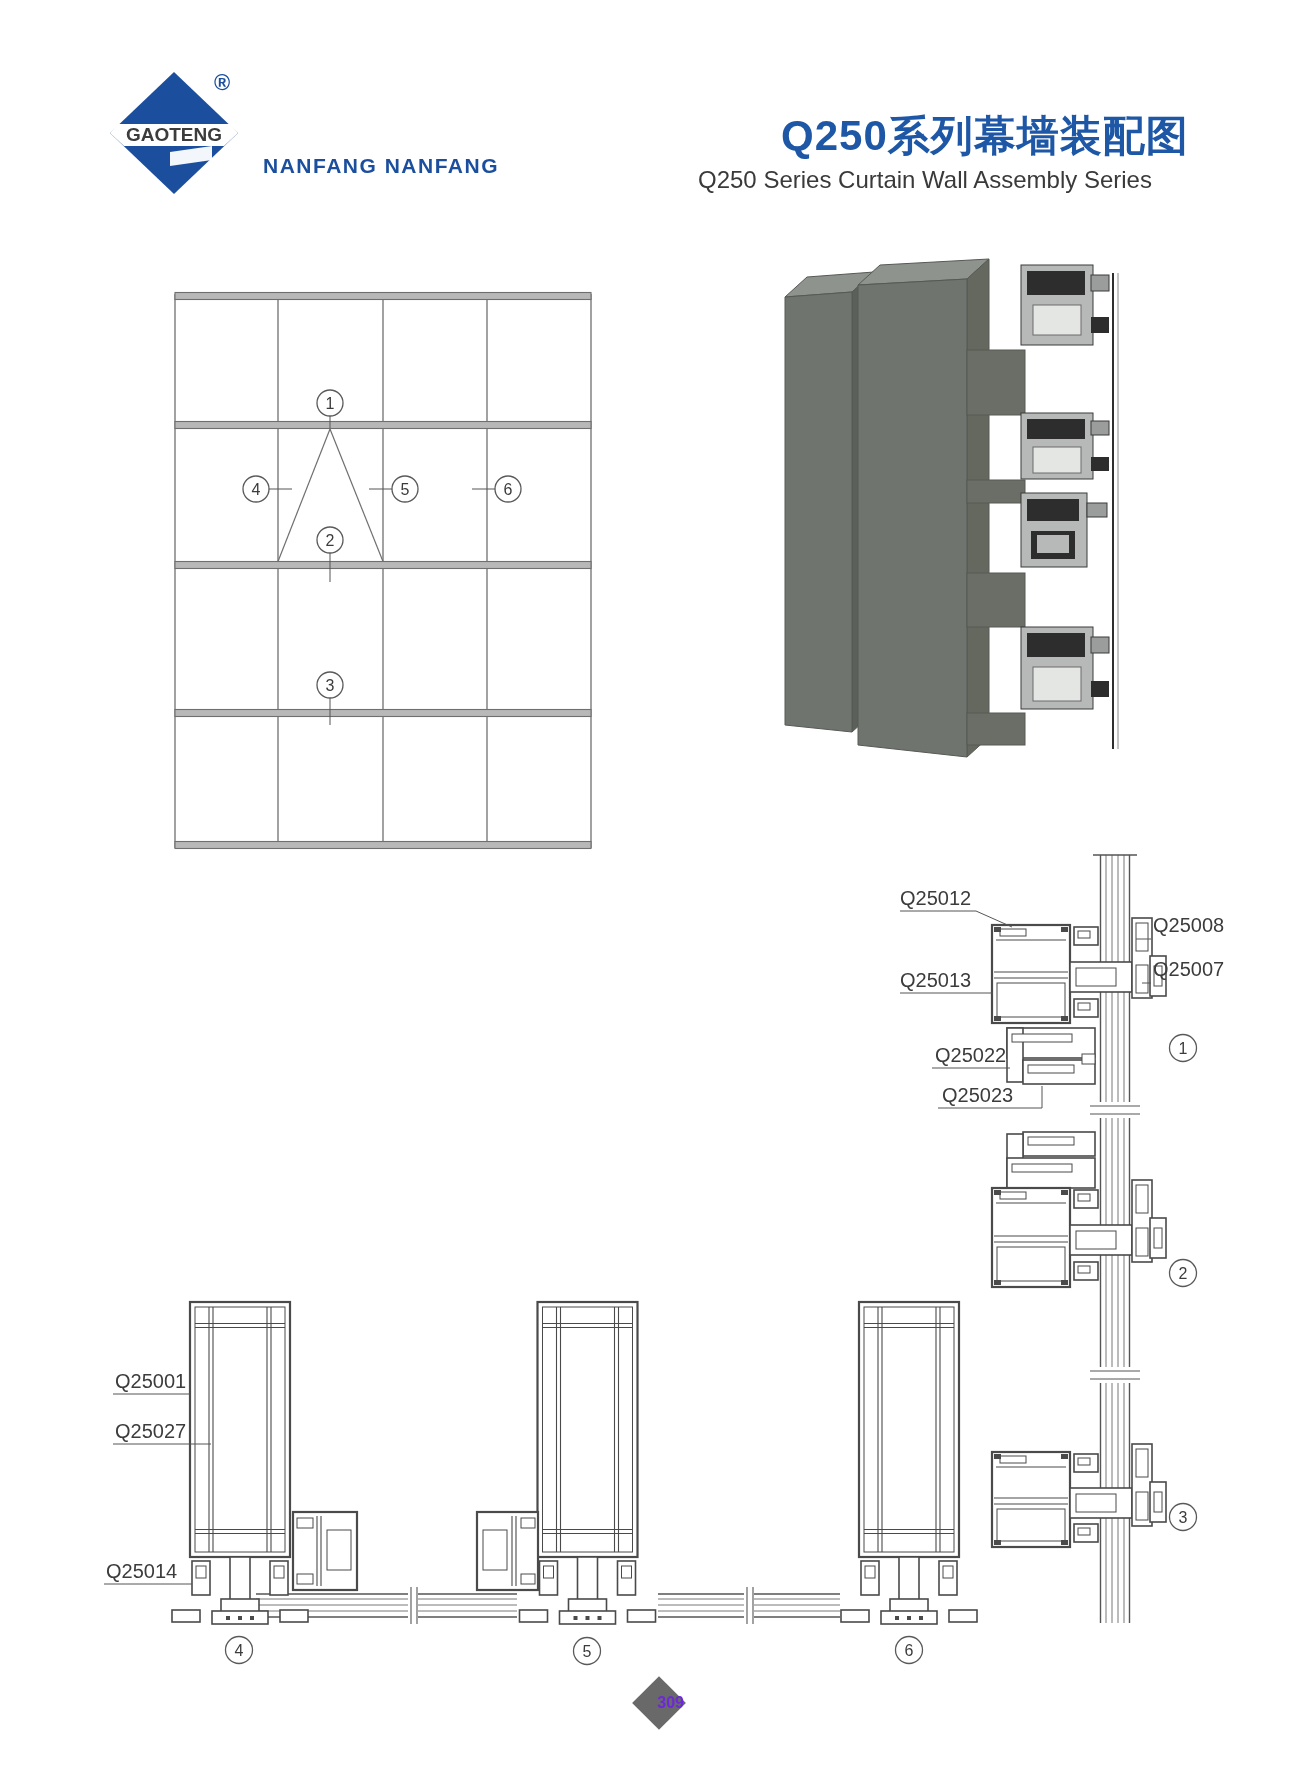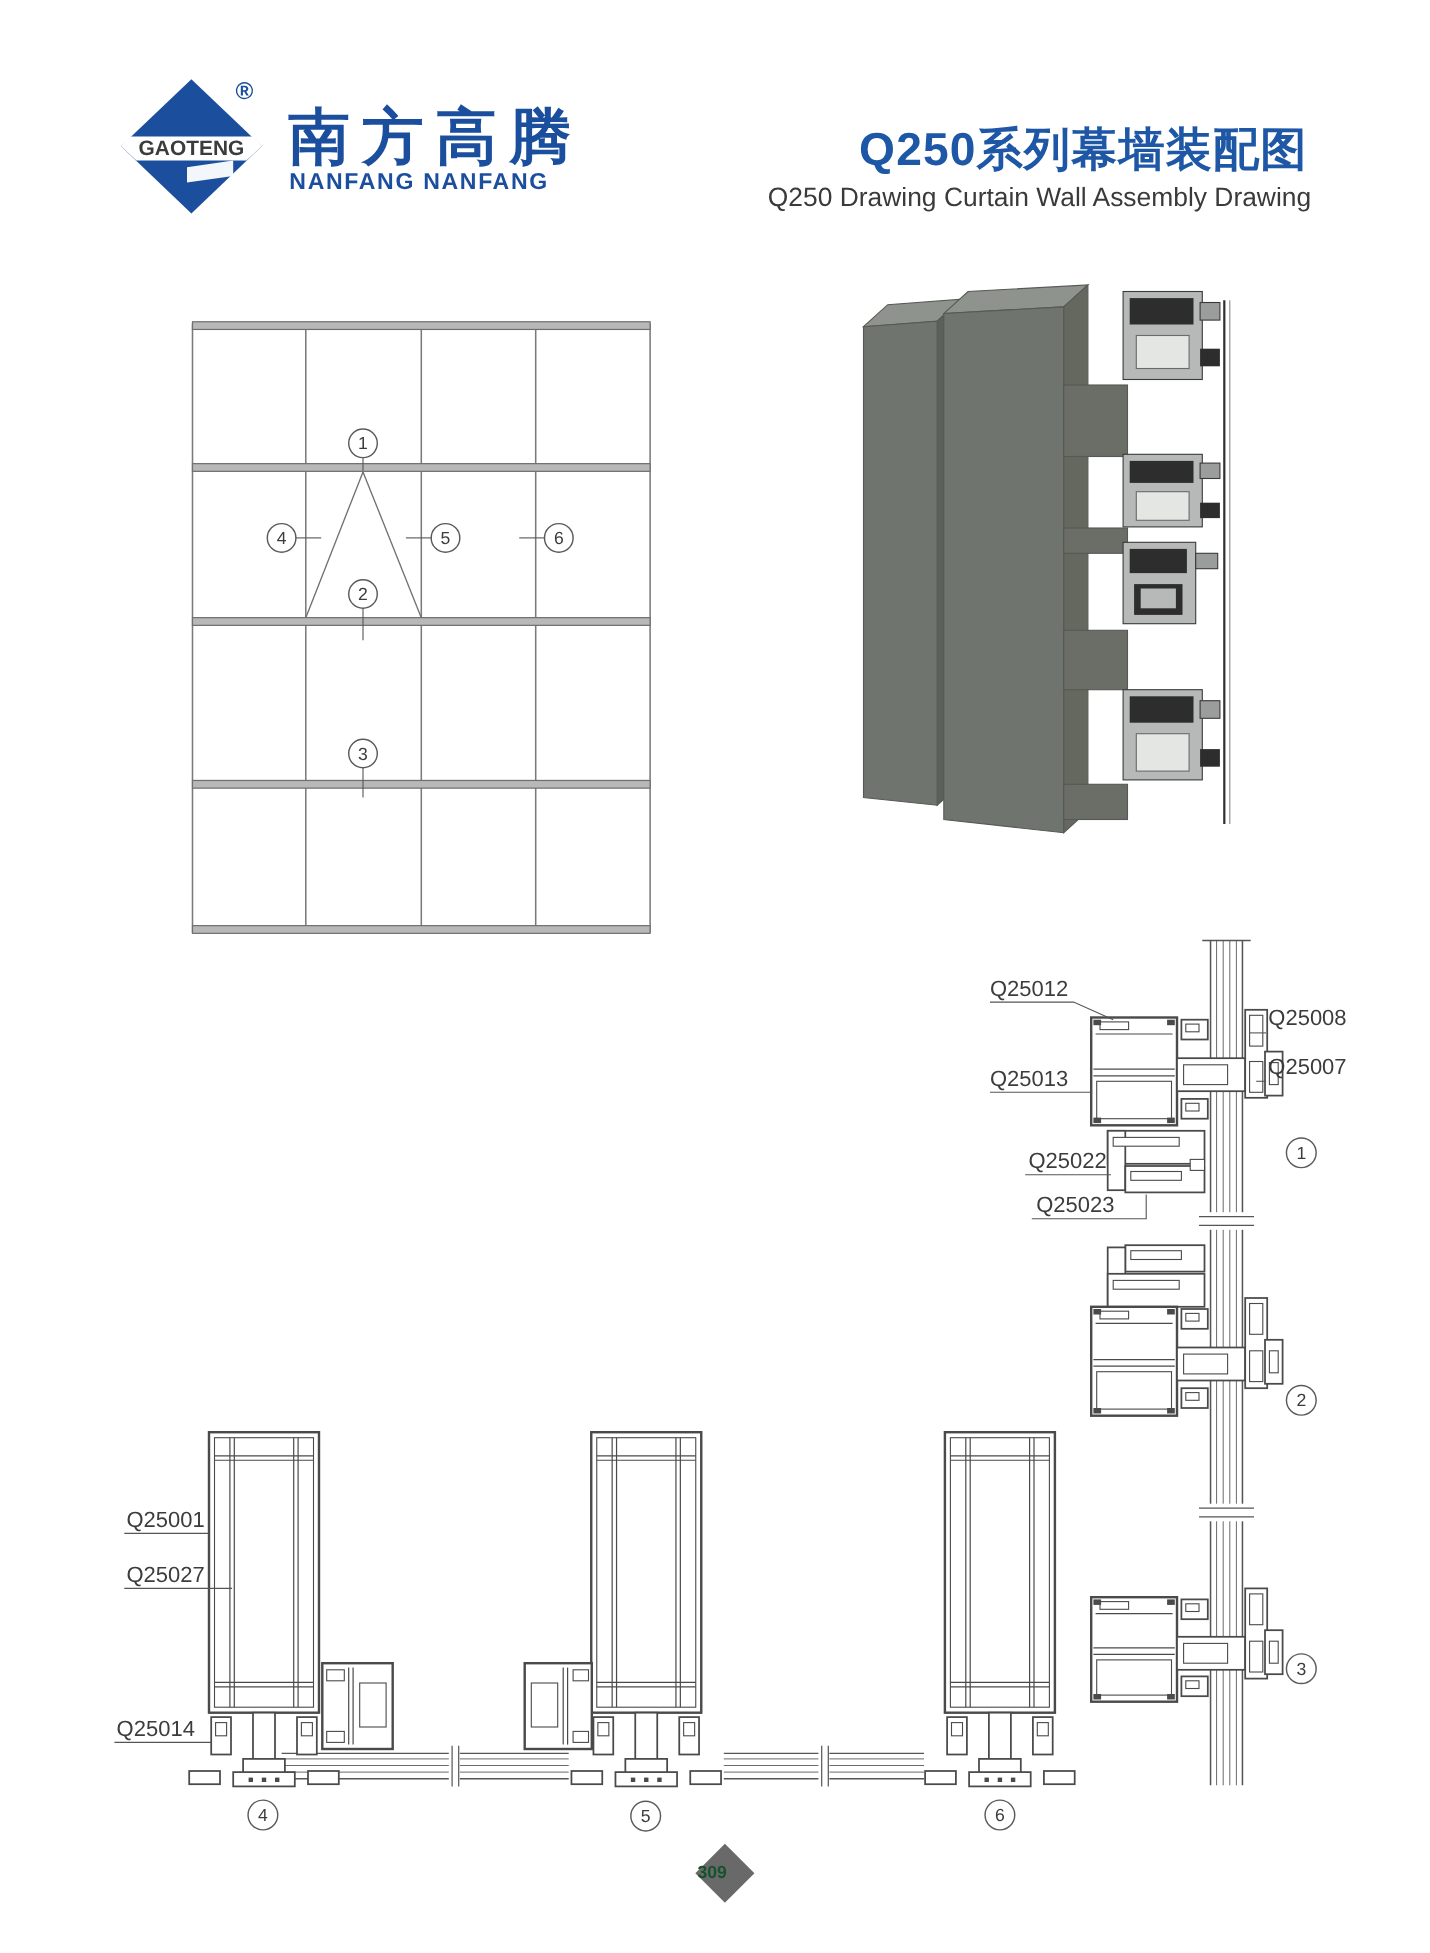--- a/index.html
+++ b/index.html
@@ -8,21 +8,21 @@
   .abs{position:absolute;}
   
   #cn-name{left:262px;top:88px;font-size:56px;font-weight:bold;color:#1b4f9e;letter-spacing:11px;}
   #en-name{left:263px;top:154px;font-size:21px;font-weight:bold;color:#1b4f9e;letter-spacing:1.5px;}
   #reg-mark{left:214px;top:70px;font-size:22px;font-weight:bold;color:#1b4f9e;}
   #tagline{left:104px;top:203px;font-size:18px;color:#3f3f3f;letter-spacing:2.5px;}
   #title-cn{left:756px;top:108px;font-size:42px;font-weight:bold;color:#1d57a5;letter-spacing:1px;margin-left:25px;}
   #title-en{left:698px;top:166px;font-size:24px;color:#3a3a3a;}
   
   #page-diamond{left:640px;top:1684px;width:38px;height:38px;background:#696969;transform:rotate(45deg);}
-  #page-num{left:634px;top:1694px;width:50px;text-align:left;font-size:16px;color:#14532d;font-weight:bold;}
+  #page-num{left:634px;top:1694px;width:50px;text-align:right;font-size:16px;color:#6d28d9;font-weight:bold;}
   
   svg{position:absolute;overflow:visible;}
   svg text{font-family:"Liberation Sans",sans-serif;fill:#3c3c3c;}
   .cad-label{font-size:20px;}
   .circ{fill:#fff;stroke:#5a5a5a;stroke-width:1.3;}
   .circ-num{font-size:16px;text-anchor:middle;fill:#3c3c3c;}
   .ld{stroke:#555;stroke-width:1;fill:none;}
   .ev-line{stroke:#7a7a7a;stroke-width:1.4;}
   .ev-band{fill:#b8b8b8;stroke:#6f6f6f;stroke-width:1.1;}
   .tri{stroke:#6f6f6f;stroke-width:1.2;fill:none;}
@@ -38,24 +38,23 @@
 
 <div id="page">
 
   <svg class="abs" style="left:108px;top:70px;" width="132" height="132" viewBox="0 0 132 132">
     <polygon points="66,2 130,63 66,124 2,63" fill="#1b4f9e"></polygon>
     <polygon points="10,54 122,54 130,63 116,76 16,76 2,63" fill="#ffffff"></polygon>
     <polygon points="62,82 104,76 104,90 62,96" fill="#ffffff" opacity="0.95"></polygon>
     <text x="66" y="71" text-anchor="middle" font-size="19" font-weight="bold" fill="#1b4f9e">GAOTENG</text>
   </svg>
   <div class="abs" id="reg-mark">®</div>
-  <div class="abs" id="cn-name">南方高腾</div>
   <div class="abs" id="en-name">NANFANG NANFANG</div>
   <div class="abs" id="title-cn">Q250系列幕墙装配图</div>
-  <div class="abs" id="title-en">Q250 Drawing Curtain Wall Assembly Drawing</div>
+  <div class="abs" id="title-en">Q250 Series Curtain Wall Assembly Series</div>
 
   <svg style="left:150px;top:270px;" width="460" height="600" viewBox="0 0 460 600">
     <g>
       <line class="ev-line" x1="25" y1="24" x2="25" y2="578"></line>
       <line class="ev-line" x1="128" y1="24" x2="128" y2="578"></line>
       <line class="ev-line" x1="233" y1="24" x2="233" y2="578"></line>
       <line class="ev-line" x1="337" y1="24" x2="337" y2="578"></line>
       <line class="ev-line" x1="441" y1="24" x2="441" y2="578"></line>
       <rect class="ev-band" x="25" y="22.5" width="416" height="7"></rect>
       <rect class="ev-band" x="25" y="151.5" width="416" height="7"></rect>

